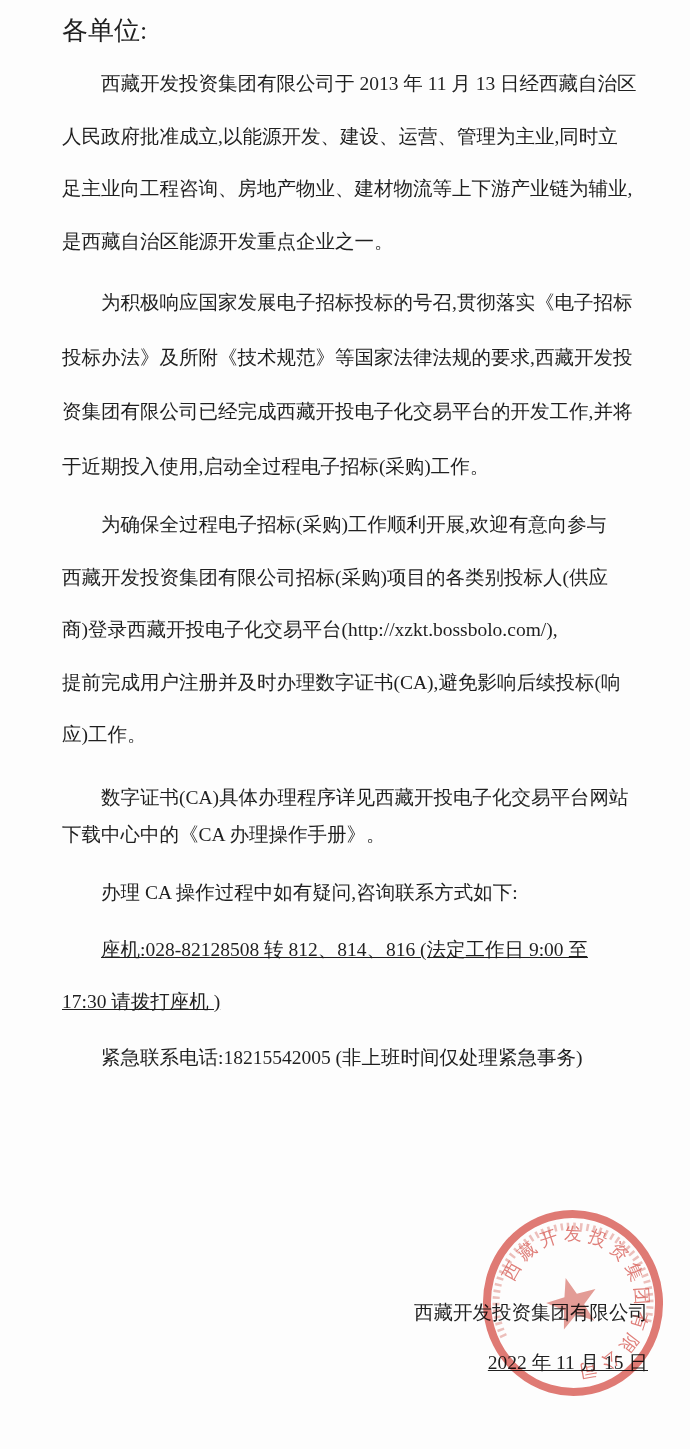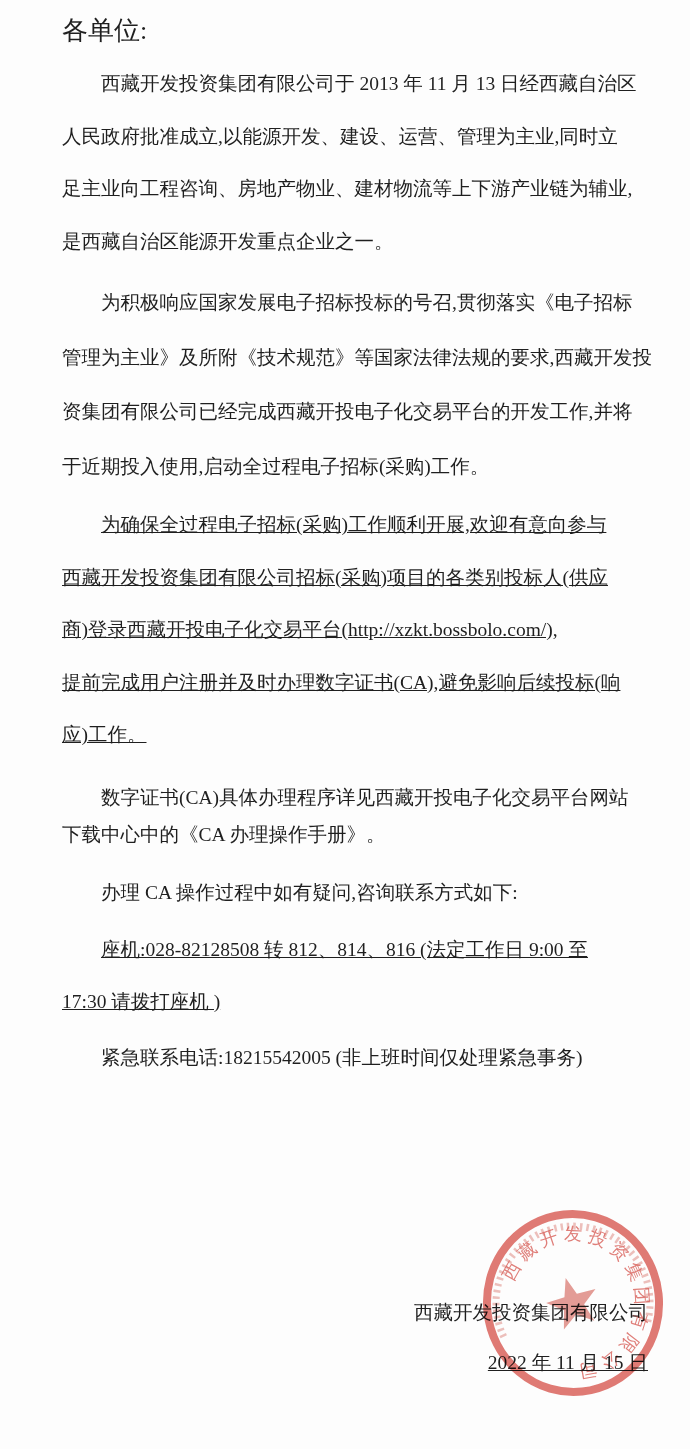--- a/index.html
+++ b/index.html
@@ -8,21 +8,21 @@
     background:var(--paper,#fdfdfd);
     color:var(--ink,#1f1f1f);
     font-family:"Liberation Serif","DejaVu Serif",serif;
   }
   .salutation{position:absolute;left:62px;top:18px;font-size:26px;line-height:26px;white-space:nowrap;}
   .para{position:absolute;left:62px;width:594px;}
   .line{white-space:nowrap;font-size:19.5px;line-height:26px;}
   .line.first{padding-left:39px;}
   .p1{top:71px;}  .p1 .line{height:52.5px;}
   .p2{top:290px;} .p2 .line{height:54.6px;}
-  .p3{top:512px;text-decoration:underline;} .p3 .line{height:52.6px;}
+  .p3{top:512px;} .p3 .line{height:52.6px;}
   .p4{top:785px;} .p4 .line{height:37px;}
   .p5{top:880px;}
   .p6{top:937px;} .p6 .line{height:52px;text-decoration:underline;}
   .p7{top:1045px;}
   .sig-company{position:absolute;right:42px;top:1300px;font-size:19.5px;line-height:26px;white-space:nowrap;}
   .sig-date{position:absolute;right:42px;top:1350px;font-size:19.5px;line-height:26px;white-space:nowrap;text-decoration:underline;}
   .seal{
     position:absolute;left:477px;top:1207px;width:192px;height:192px;
     mix-blend-mode:multiply;opacity:.93;transform:rotate(-6deg);
   }
@@ -39,21 +39,21 @@
   <div class="salutation">各单位:</div>
 
   <div class="para p1">
       <div class="line first">西藏开发投资集团有限公司于 2013 年 11 月 13 日经西藏自治区</div>
       <div class="line">人民政府批准成立,以能源开发、建设、运营、管理为主业,同时立</div>
       <div class="line">足主业向工程咨询、房地产物业、建材物流等上下游产业链为辅业,</div>
       <div class="line">是西藏自治区能源开发重点企业之一。</div>
     </div>
   <div class="para p2">
       <div class="line first">为积极响应国家发展电子招标投标的号召,贯彻落实《电子招标</div>
-      <div class="line">管理为主业》及所附《技术规范》等国家法律法规的要求,西藏开发投</div>
+      <div class="line">投标办法》及所附《技术规范》等国家法律法规的要求,西藏开发投</div>
       <div class="line">资集团有限公司已经完成西藏开投电子化交易平台的开发工作,并将</div>
       <div class="line">于近期投入使用,启动全过程电子招标(采购)工作。</div>
     </div>
   <div class="para p3">
       <div class="line first">为确保全过程电子招标(采购)工作顺利开展,欢迎有意向参与</div>
       <div class="line">西藏开发投资集团有限公司招标(采购)项目的各类别投标人(供应</div>
       <div class="line">商)登录西藏开投电子化交易平台(http://xzkt.bossbolo.com/),</div>
       <div class="line">提前完成用户注册并及时办理数字证书(CA),避免影响后续投标(响</div>
       <div class="line">应)工作。</div>
     </div>

